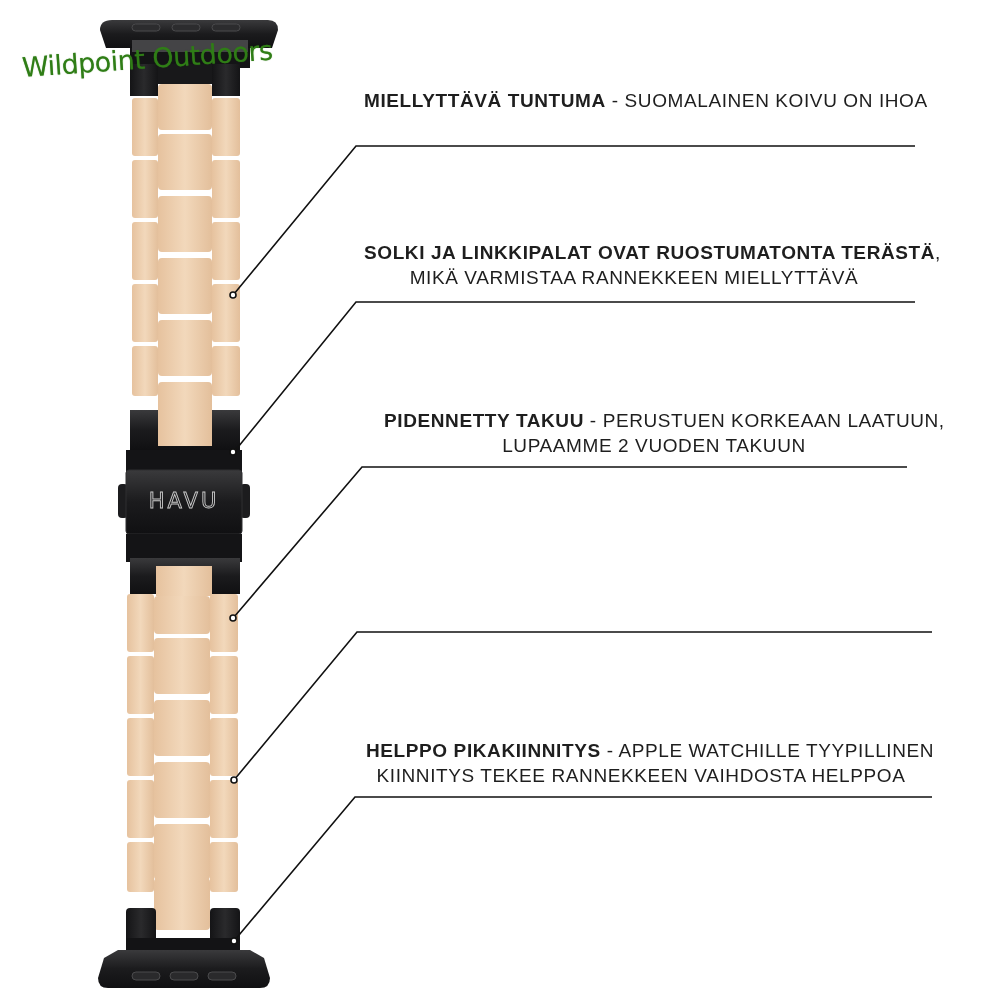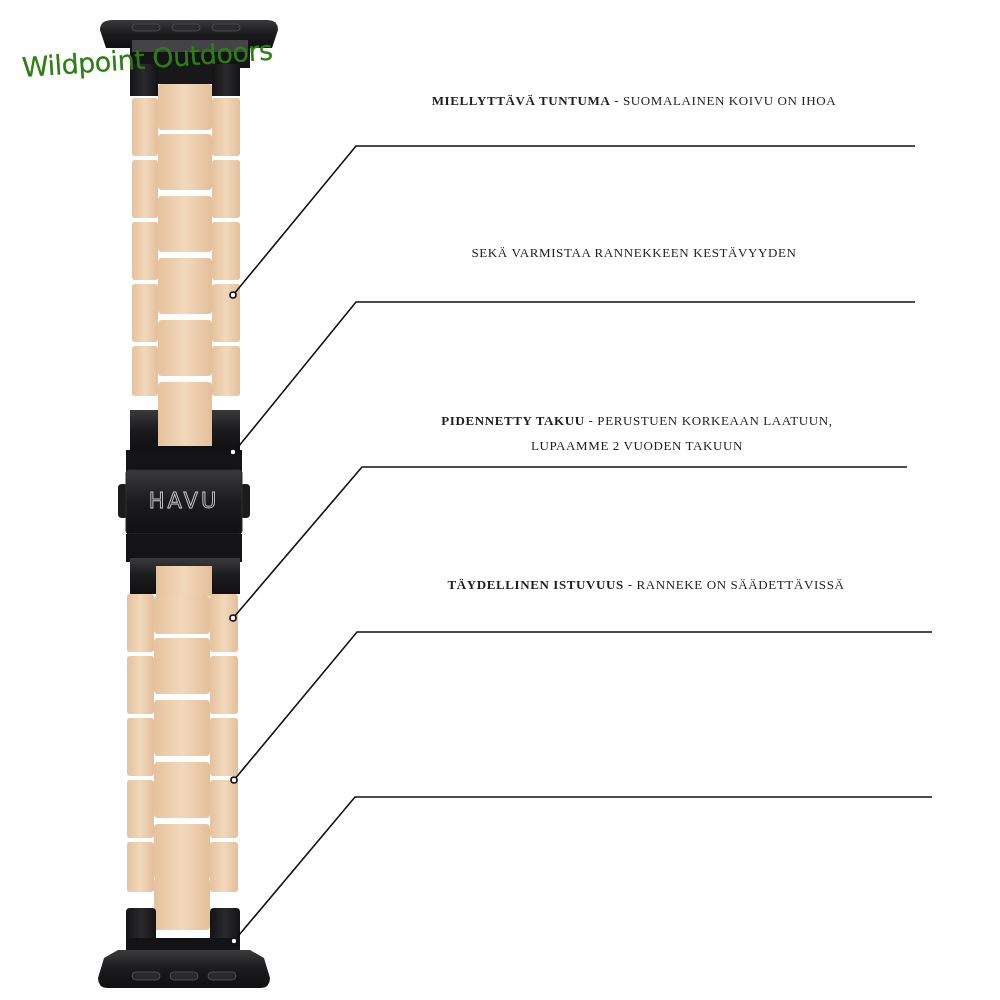--- a/index.html
+++ b/index.html
@@ -8,21 +8,21 @@
     #band-svg { position: absolute; left: 0; top: 0; width: 1000px; height: 1000px; }
     .watermark {
       position: absolute; left: 22px; top: 52px;
       font-family: "DejaVu Sans", sans-serif; font-size: 27px; font-weight: normal;
       color: #2f7d16; transform: rotate(-4deg); transform-origin: left center;
       letter-spacing: -0.5px; white-space: nowrap;
       text-shadow: 0 0 1px rgba(47,125,22,0.6);
     }
     .callout {
       position: absolute; text-align: center; color: #1e1e1e;
-      font-family: Liberation Serif, serif; font-size: 13px; line-height: 25px;
+      font-family: Liberation Sans, sans-serif; font-size: 19px; line-height: 25px;
       letter-spacing: 0.6px; white-space: nowrap;
     }
     .callout .bold { font-weight: bold; }
     .callout .line { display: block; }
   </style>
 </head>
 <body>
 
 <div id="stage">
 
@@ -144,26 +144,30 @@
     </g>
   </svg>
 
   <div class="watermark">Wildpoint Outdoors</div>
 
   <div class="callout" style="left:364px; top:88px; width:540px;">
     <span class="line"><span class="bold">MIELLYTTÄVÄ TUNTUMA</span><span> - </span><span>SUOMALAINEN KOIVU ON IHOA</span></span>
   </div>
 
   <div class="callout" style="left:364px; top:240px; width:540px;">
-    <span class="line">SEKÄ VARMISTAA RANNEKKEEN KESTÄVYYDEN</span>
+    <span class="line"><span class="bold">SOLKI JA LINKKIPALAT OVAT RUOSTUMATONTA TERÄSTÄ</span><span>,</span><span></span></span>
+    <span class="line">MIKÄ VARMISTAA RANNEKKEEN MIELLYTTÄVÄ</span>
   </div>
 
-  <div class="callout" style="left:367px; top:408px; width:540px;">
+  <div class="callout" style="left:384px; top:408px; width:540px;">
     <span class="line"><span class="bold">PIDENNETTY TAKUU</span><span> - </span><span>PERUSTUEN KORKEAAN LAATUUN,</span></span>
     <span class="line">LUPAAMME 2 VUODEN TAKUUN</span>
   </div>
 
   <div class="callout" style="left:366px; top:572px; width:560px;">
-    <span class="line"><span class="bold">TÄYDELLINEN ISTUVUUS</span><span> - </span><span>RANNEKE ON SÄÄDETTÄVISSÄ</span></span>
   </div>
 
+  <div class="callout" style="left:366px; top:738px; width:550px;">
+    <span class="line"><span class="bold">HELPPO PIKAKIINNITYS</span><span> - </span><span>APPLE WATCHILLE TYYPILLINEN</span></span>
+    <span class="line">KIINNITYS TEKEE RANNEKKEEN VAIHDOSTA HELPPOA</span>
+  </div>
 
 </div>
 
 </body></html>

